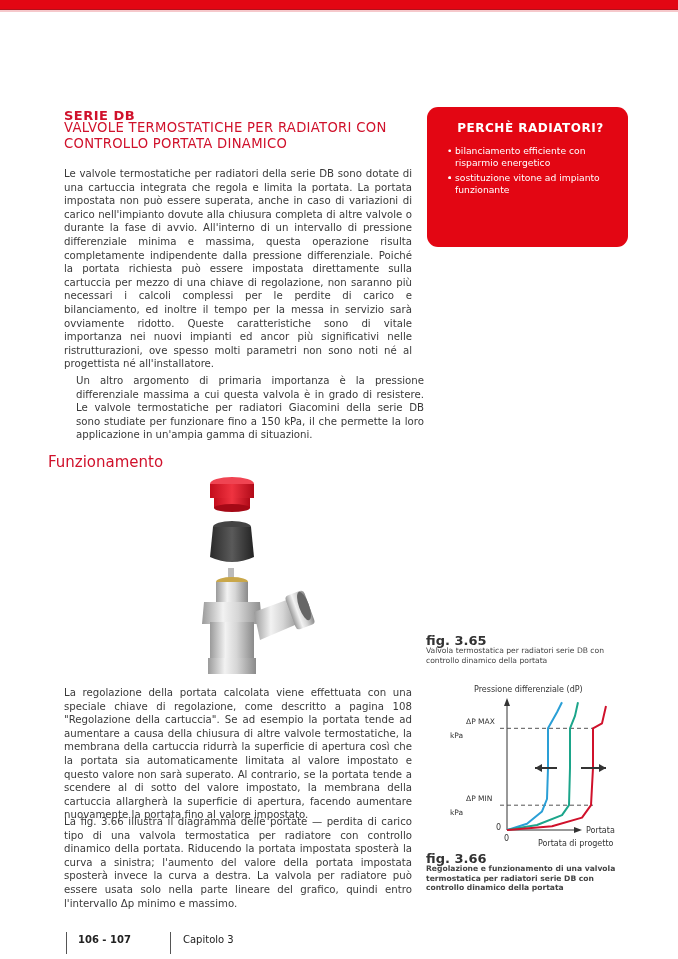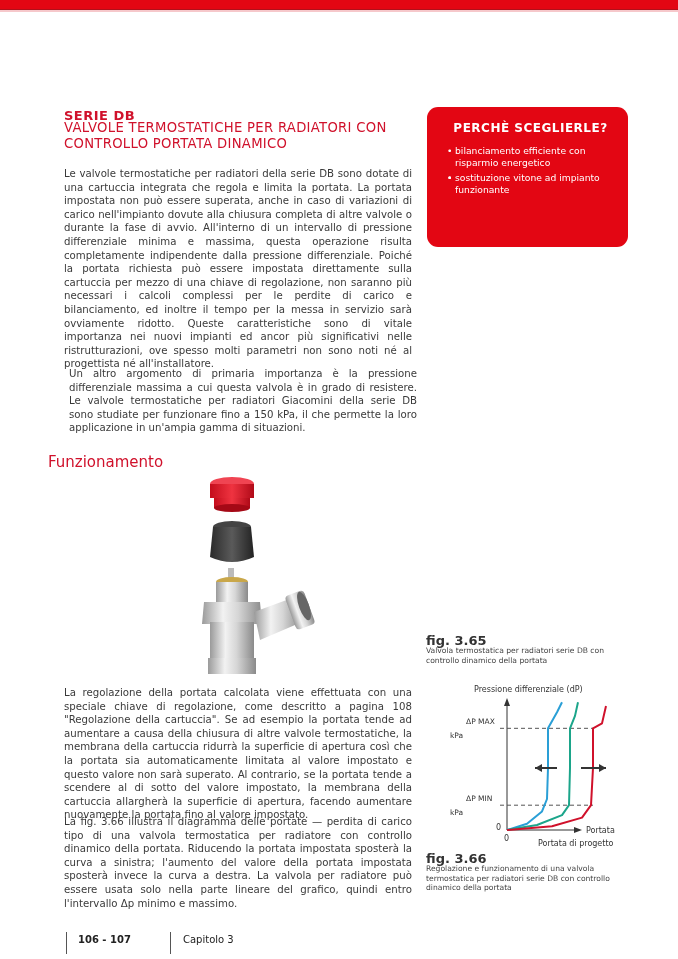--- a/index.html
+++ b/index.html
@@ -33,43 +33,43 @@
   .why-list li { position:relative; padding-left:8px; margin-bottom:3px; }
   .why-list li .bullet { position:absolute; left:0; top:0; }
 
   .product { position:absolute; left:190px; top:472px; width:150px; height:205px; }
 
   .fig-label { position:absolute; left:426px; font-size:13px; font-weight:bold; color:#333; }
   .fig-caption { position:absolute; left:426px; width:205px; font-size:7.6px; line-height:9.5px; color:#444; }
   .f65 { top:633px; }
   .c65 { top:646px; }
   .f66 { top:851px; }
-  .c66 { top:864px; }
+  .c66 { top:864px;font-weight:bold; }
 
   .chart { position:absolute; left:440px; top:682px; width:200px; height:170px; }
   .chart text { font-family:"DejaVu Sans", sans-serif; fill:#333; }
 
   .footer-rule { position:absolute; width:1px; height:22px; background:#555; top:932px; }
   .footer-pages { position:absolute; left:78px; top:934px; font-size:10px; font-weight:bold; color:#222; }
   .footer-chapter { position:absolute; left:183px; top:934px; font-size:10px; font-weight:normal; color:#222; }
 </style>
 </head>
 <body>
 
 <div class="topbar"></div>
 <div class="topbar-shadow"></div>
 
 <div class="series">SERIE DB</div>
 <div class="title">VALVOLE TERMOSTATICHE PER RADIATORI CON CONTROLLO PORTATA DINAMICO</div>
 
 <p class="body-text p1" style="margin:0">Le valvole termostatiche per radiatori della serie DB sono dotate di una cartuccia integrata che regola e limita la portata. La portata impostata non può essere superata, anche in caso di variazioni di carico nell'impianto dovute alla chiusura completa di altre valvole o durante la fase di avvio. All'interno di un intervallo di pressione differenziale minima e massima, questa operazione risulta completamente indipendente dalla pressione differenziale. Poiché la portata richiesta può essere impostata direttamente sulla cartuccia per mezzo di una chiave di regolazione, non saranno più necessari i calcoli complessi per le perdite di carico e bilanciamento, ed inoltre il tempo per la messa in servizio sarà ovviamente ridotto. Queste caratteristiche sono di vitale importanza nei nuovi impianti ed ancor più significativi nelle ristrutturazioni, ove spesso molti parametri non sono noti né al progettista né all'installatore.</p>
-<p class="body-text p2" style="margin:5px">Un altro argomento di primaria importanza è la pressione differenziale massima a cui questa valvola è in grado di resistere. Le valvole termostatiche per radiatori Giacomini della serie DB sono studiate per funzionare fino a 150 kPa, il che permette la loro applicazione in un'ampia gamma di situazioni.</p>
+<p class="body-text p2" style="margin:12px">Un altro argomento di primaria importanza è la pressione differenziale massima a cui questa valvola è in grado di resistere. Le valvole termostatiche per radiatori Giacomini della serie DB sono studiate per funzionare fino a 150 kPa, il che permette la loro applicazione in un'ampia gamma di situazioni.</p>
 
 <div class="why-box">
-  <div class="why-title">PERCHÈ SCEGLIERLE?</div>
+  <div class="why-title">PERCHÈ RADIATORI?</div>
   <ul class="why-list">
     <li><span class="bullet">•</span><span>bilanciamento efficiente con risparmio energetico</span></li>
     <li><span class="bullet">•</span></li>
     <li><span class="bullet">•</span><span>sostituzione vitone ad impianto funzionante</span></li>
   </ul>
 </div>
 
 <div class="section-heading">Funzionamento</div>
 
 <svg class="product" viewBox="0 0 150 205">

